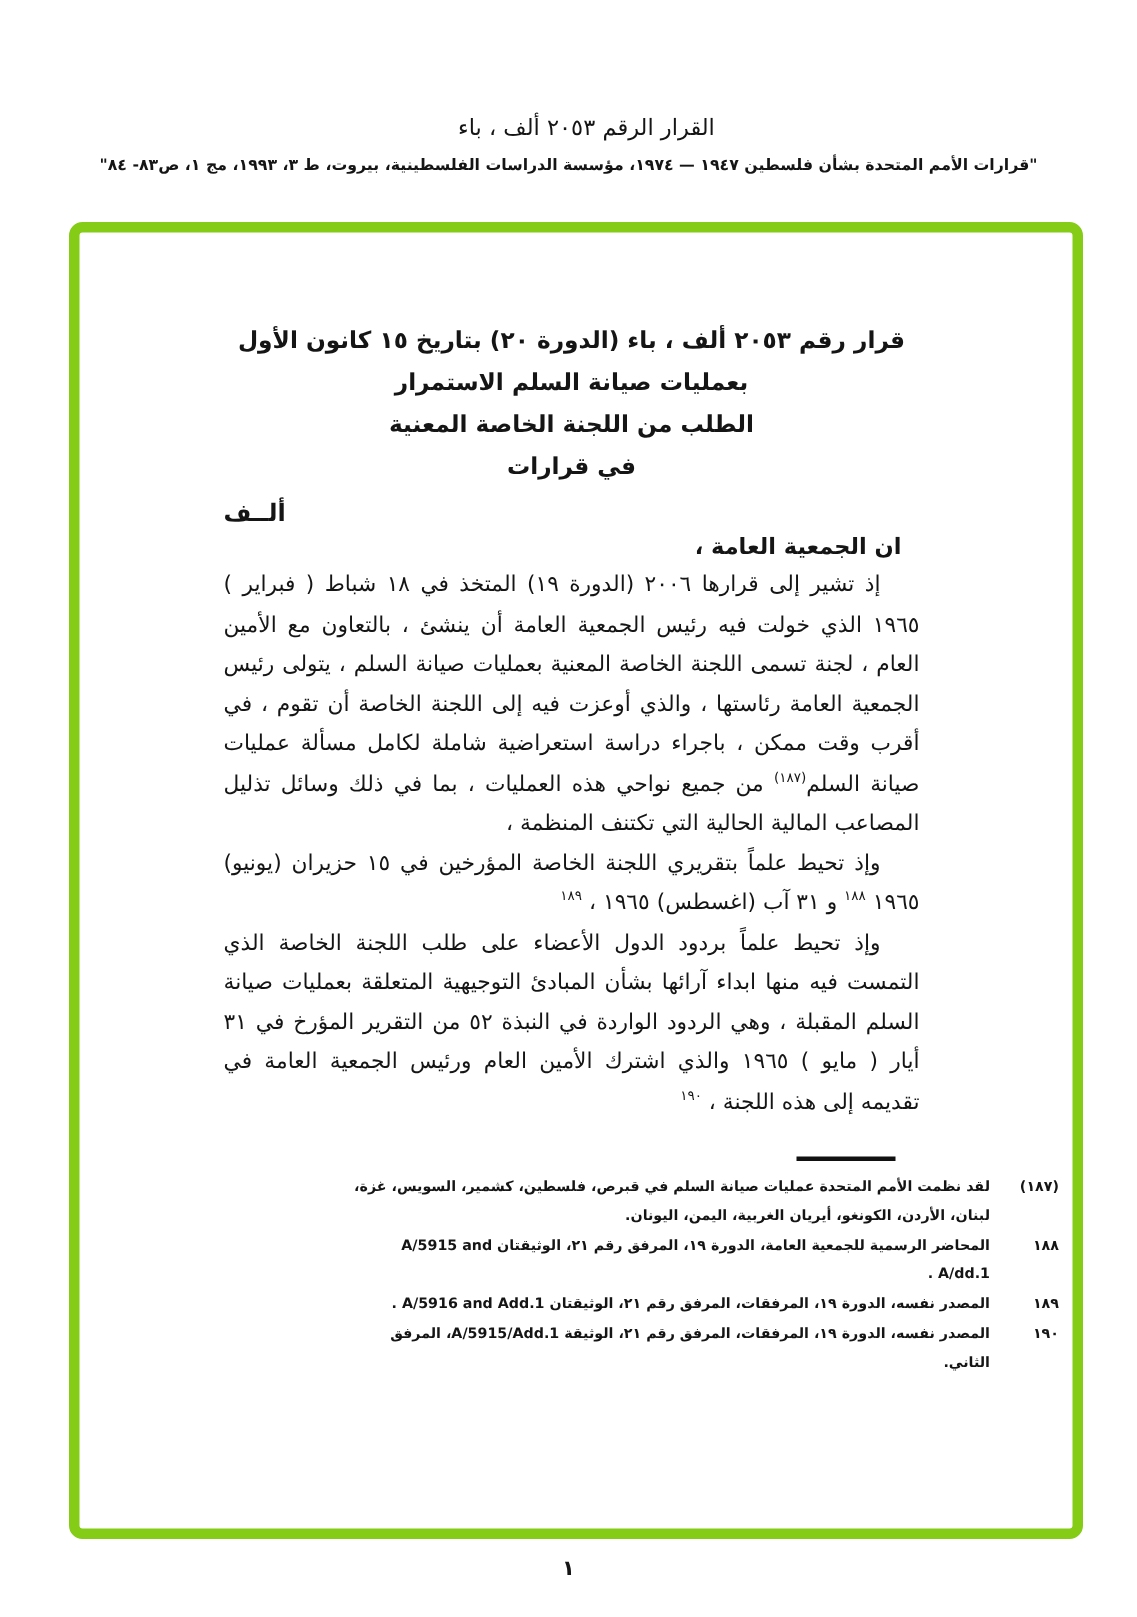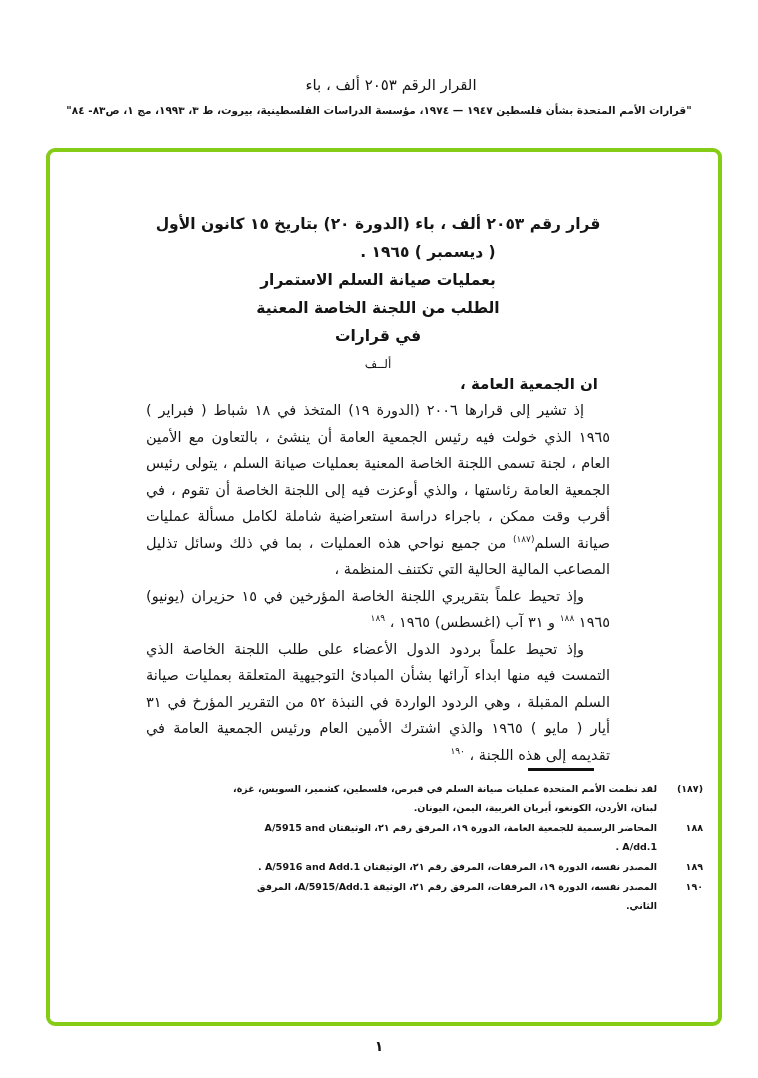--- a/index.html
+++ b/index.html
@@ -22,37 +22,37 @@
   .hdr-source {
     position: absolute; top: 104px; left: 0; width: 100%;
     text-align: center; direction: rtl;
     font-weight: bold; font-size: 10.5px;
   }
 
   
   .green-box {
     position: absolute; left: 46px; top: 148px;
     width: 676px; height: 878px;
-    border: 4px solid #84cc16; border-radius: 9px;
+    border: 7px solid #84cc16; border-radius: 9px;
     background: #ffffff;
   }
 
   
   .content {
     position: absolute; top: 58px; left: 96px; width: 464px;
     direction: rtl;
   }
   .doc-title {
     text-align: center; font-weight: bold;
     font-size: 15.5px; line-height: 28px;
   }
   .doc-title .t2 { position: relative; left: 50px; }
   .section-heading {
-    text-align: center; font-weight: normal;
-    font-size: 12px; margin-top: 7px; letter-spacing: 1px;
+    text-align: left; font-weight: bold;
+    font-size: 16px; margin-top: 7px; letter-spacing: 1px;
   }
   .opening {
     font-weight: bold; font-size: 15px;
     text-indent: 12px; line-height: 26px;
   }
   .para {
     font-size: 14.5px; line-height: 26.5px;
     text-align: justify; text-indent: 26px;
   }
   .para .b { font-weight: normal; }
@@ -85,21 +85,20 @@
   <div class="hdr-title">القرار الرقم ٢٠٥٣ ألف ، باء</div>
 
   <div class="hdr-source">"قرارات الأمم المتحدة بشأن فلسطين ١٩٤٧ — ١٩٧٤، مؤسسة الدراسات الفلسطينية، بيروت، ط ٣، ١٩٩٣، مج ١، ص٨٣- ٨٤"</div>
 
   <div class="green-box">
 
     <div class="content">
 
       <div class="doc-title">
         <div>قرار رقم ٢٠٥٣ ألف ، باء (الدورة ٢٠) بتاريخ ١٥ كانون الأول</div>
-        <div class="t2">( ديسمبر ) ١٩٦٥ .</div>
         <div>بعمليات صيانة السلم الاستمرار</div>
         <div>الطلب من اللجنة الخاصة المعنية</div>
         <div>في قرارات</div>
       </div>
 
       <div class="section-heading">ألــف</div>
 
       <div class="opening">ان الجمعية العامة ،</div>
 
       <div id="paragraphs">

